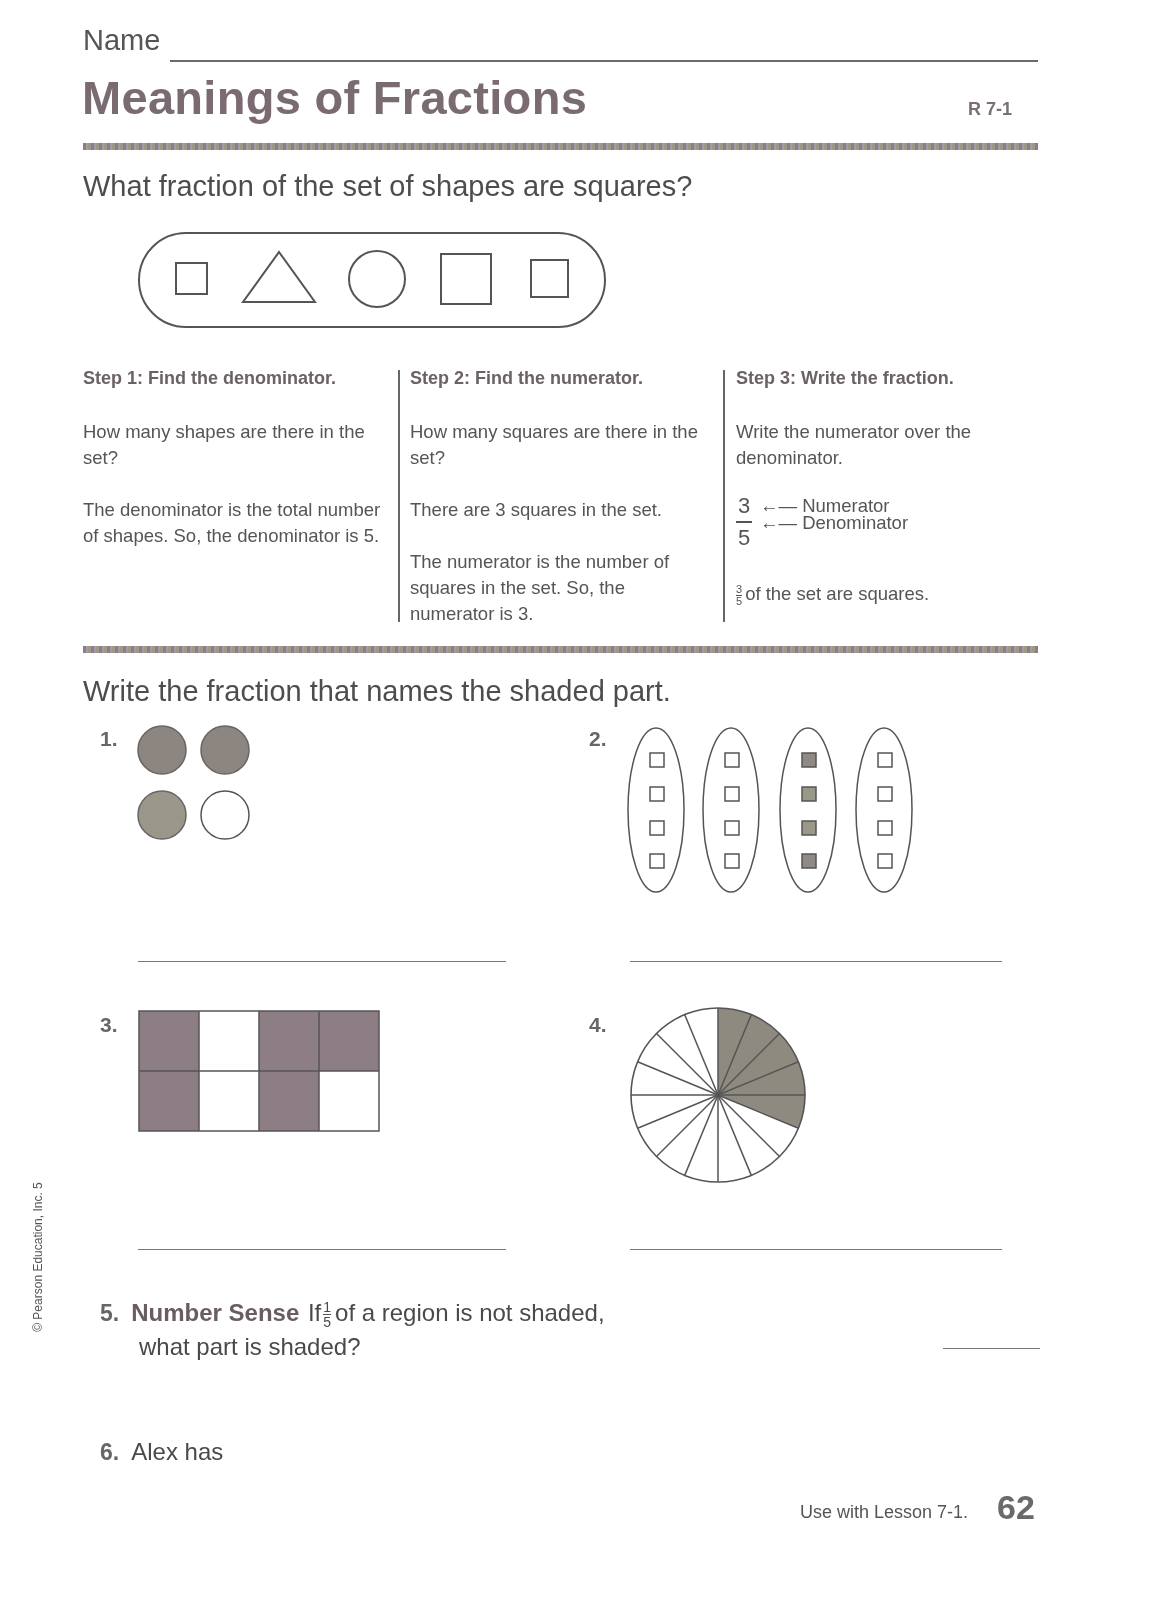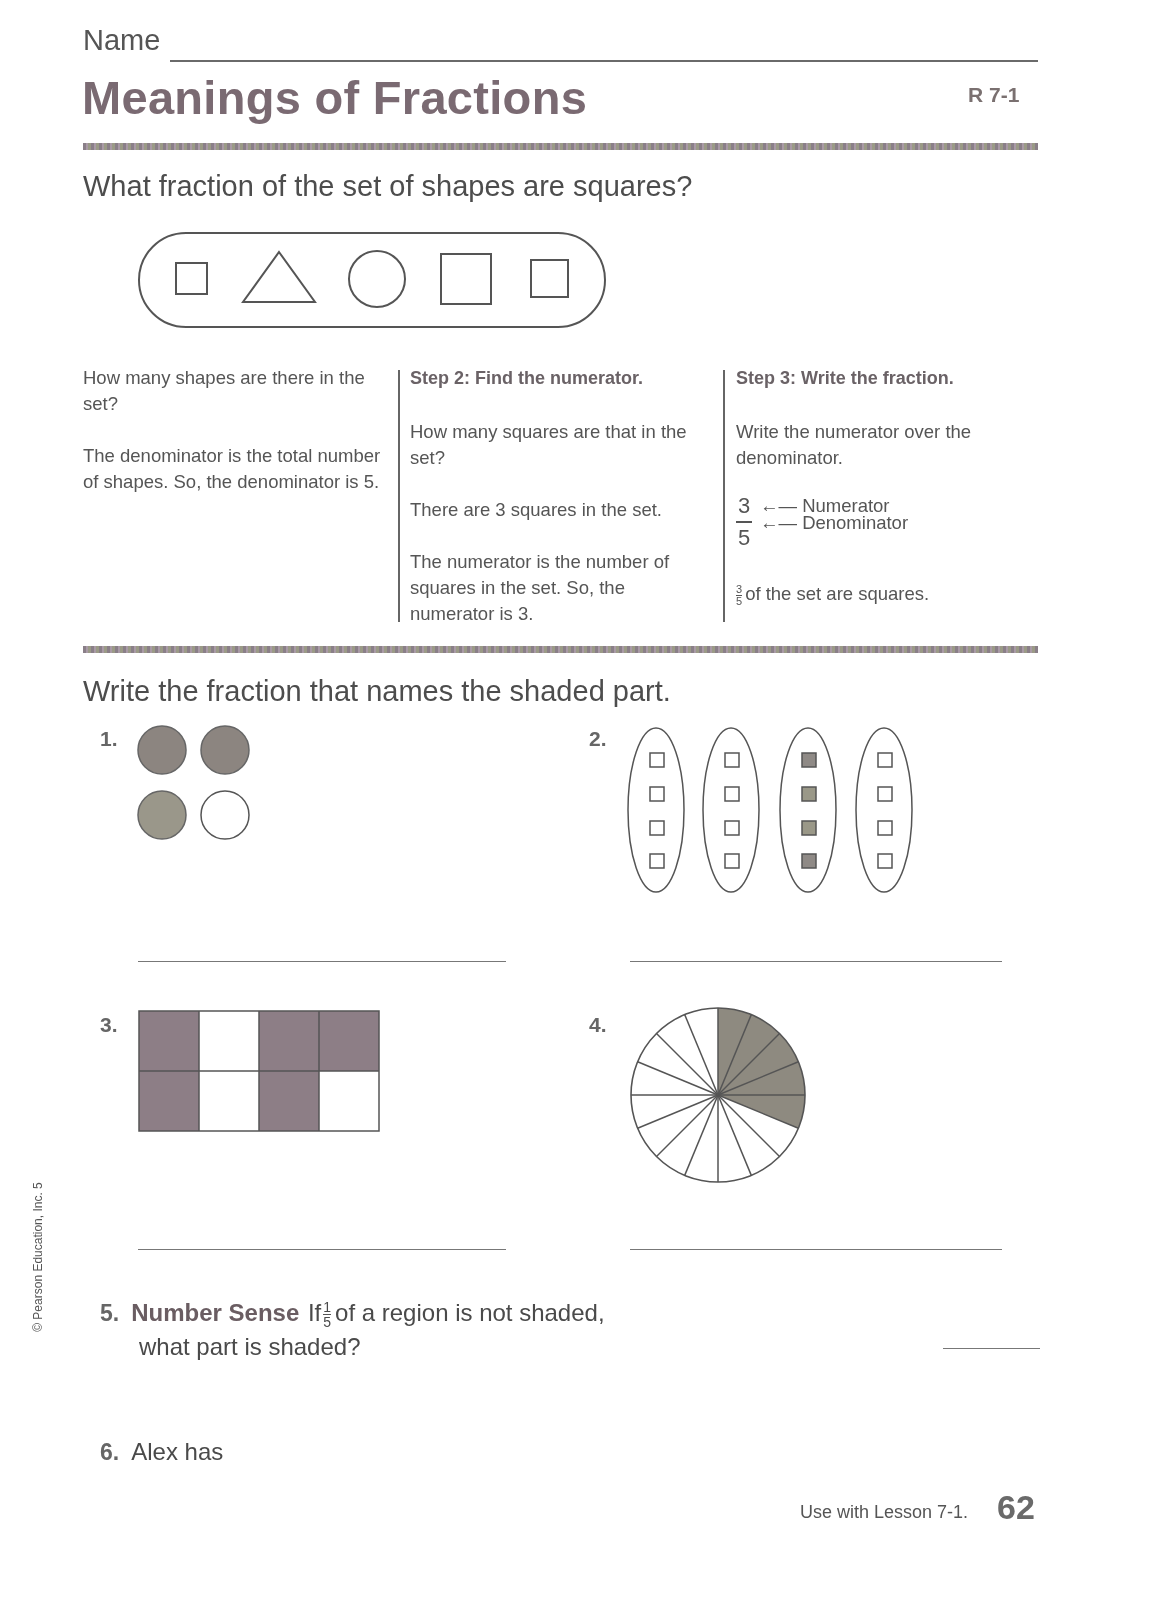--- a/index.html
+++ b/index.html
@@ -4,21 +4,21 @@
   <style>
     html, body { margin: 0; padding: 0; background: #ffffff; }
     body {
       width: 1152px; height: 1600px; position: relative; overflow: hidden;
       font-family: "Liberation Sans", sans-serif; color: #4a4a4a;
     }
     .abs { position: absolute; }
     .name-label { left: 83px; top: 24px; font-size: 29px; color: #555; }
     .name-line { left: 170px; top: 60px; width: 868px; height: 0; border-top: 2px solid #6a6a6a; }
     .title { left: 82px; top: 70px; font-size: 47px; font-weight: bold; color: #7a6a72; letter-spacing: 0.3px; text-align: center; }
-    .code { left: 968px; top: 83px; font-size: 21px; font-weight: bold; color: #7a7070; }
+    .code { left: 968px; top: 99px; font-size: 18px; font-weight: bold; color: #7a7070; }
     .rule { height: 7px; background: repeating-linear-gradient(90deg, #8a7f88 0 3px, #a99aa6 3px 5px, #9a9a86 5px 8px); }
     .rule1 { left: 83px; top: 143px; width: 955px; }
     .rule2 { left: 83px; top: 646px; width: 955px; }
     .prompt { font-size: 29px; color: #4d4d4d; }
     .set-box {
       left: 138px; top: 232px; width: 468px; height: 96px;
       border: 2px solid #555; border-radius: 48px; box-sizing: border-box;
     }
     .step-col { top: 365px; font-size: 18.5px; line-height: 26px; color: #555; }
     .step-col .head { font-weight: bold; color: #6a6266; margin-bottom: 28px; font-size: 18px; }
@@ -58,27 +58,28 @@
   <svg width="468" height="96" viewBox="0 0 468 96" style="position:absolute;left:-2px;top:-2px;">
     <rect x="38" y="31" width="31" height="31" fill="none" stroke="#555" stroke-width="2"></rect>
     <polygon points="141,20 177,70 105,70" fill="none" stroke="#555" stroke-width="2"></polygon>
     <circle cx="239" cy="47" r="28" fill="none" stroke="#555" stroke-width="2"></circle>
     <rect x="303" y="22" width="50" height="50" fill="none" stroke="#555" stroke-width="2"></rect>
     <rect x="393" y="28" width="37" height="37" fill="none" stroke="#555" stroke-width="2"></rect>
   </svg>
 </div>
 
 <div class="abs step-col" style="left:83px; width:300px;">
+  <div class="head">Step 1: Find the denominator.</div>
   <p>How many shapes are there in the set?</p>
   <p>The denominator is the total number of shapes. So, the denominator is 5.</p>
 </div>
 <div class="abs vdiv" style="left:398px;"></div>
 <div class="abs step-col" style="left:410px; width:300px;">
   <div class="head">Step 2: Find the numerator.</div>
-  <p>How many squares are that in the set?</p>
+  <p>How many squares are there in the set?</p>
   <p>There are 3 squares in the set.</p>
   <p>The numerator is the number of squares in the set. So, the numerator is 3.</p>
 </div>
 <div class="abs vdiv" style="left:723px;"></div>
 <div class="abs step-col" style="left:736px; width:300px;">
   <div class="head">Step 3: Write the fraction.</div>
   <p>Write the numerator over the denominator.</p>
   <div style="position:relative; height:60px; margin-top:-4px;">
     <div class="frac-big" style="position:absolute; left:0; top:-2px;">
       <span class="num">3</span>

